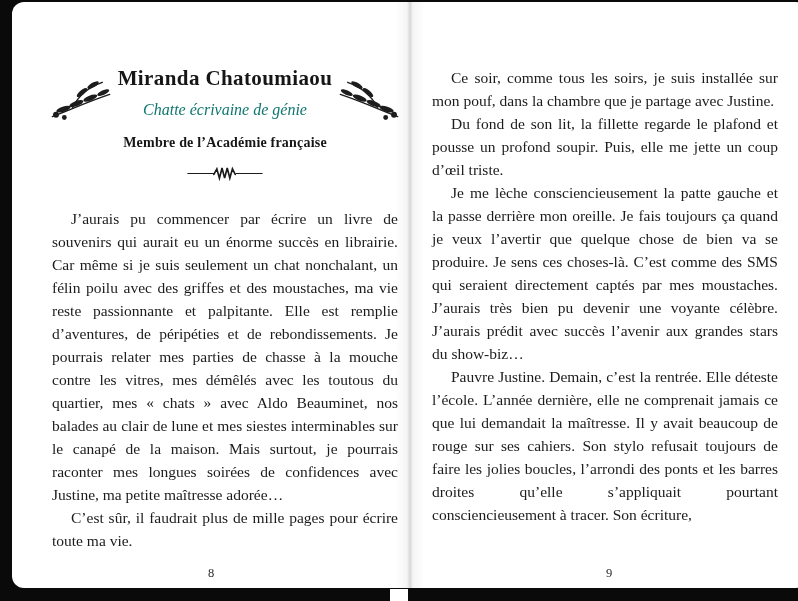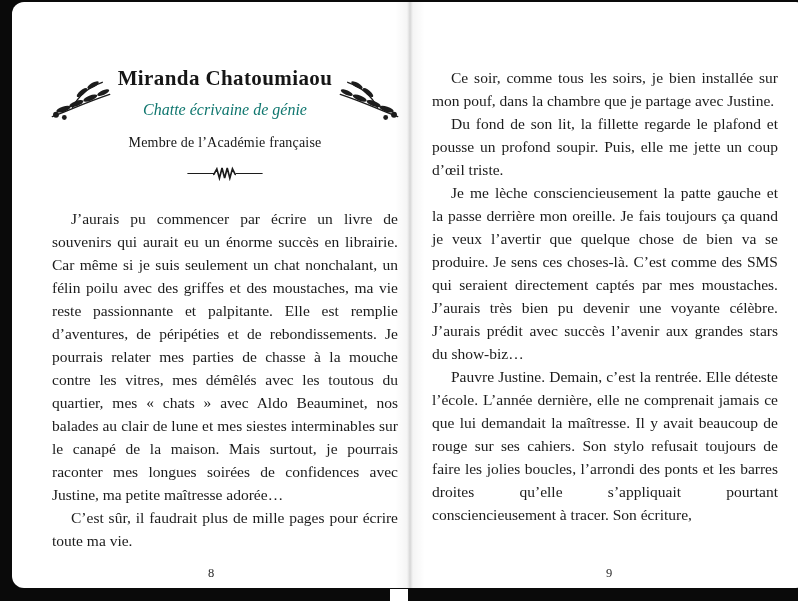--- a/index.html
+++ b/index.html
@@ -28,21 +28,21 @@
   .branch { position:absolute; top:8px; width:66px; height:50px; }
   .branch-left  { left:-4px; }
   .branch-right { right:-4px; transform:scaleX(-1); }
   .chapter-title {
     font-size:21px; font-weight:700; letter-spacing:0.4px; color:#161616;
   }
   .chapter-subtitle {
     margin-top:10px; font-style:italic; font-size:16px; color:#0f766e;
   }
   .chapter-affiliation {
-    margin-top:16px; font-weight:400; font-size:14px; letter-spacing:0.2px; color:#161616;
+    margin-top:16px; font-weight:700; font-size:14px; letter-spacing:0.2px; color:#161616;
   }
   .divider { margin-top:15px; }
   .divider svg { display:inline-block; }
 
   .body-text p {
     font-size:15.5px; line-height:23px; text-align:justify;
     text-indent:19px; color:#1b1b1b;
   }
   .page-number {
     position:absolute; left:0; right:0; bottom:7px;
@@ -112,21 +112,21 @@
       </div>
       <div class="body-text">
         <p>J’aurais pu commencer par écrire un livre de souvenirs qui aurait eu un énorme succès en librairie. Car même si je suis seulement un chat nonchalant, un félin poilu avec des griffes et des moustaches, ma vie reste passionnante et palpitante. Elle est remplie d’aventures, de péripéties et de rebondissements. Je pourrais relater mes parties de chasse à la mouche contre les vitres, mes démêlés avec les toutous du quartier, mes « chats » avec Aldo Beauminet, nos balades au clair de lune et mes siestes interminables sur le canapé de la maison. Mais surtout, je pourrais raconter mes longues soirées de confidences avec Justine, ma petite maîtresse adorée…</p>
         <p>C’est sûr, il faudrait plus de mille pages pour écrire toute ma vie.</p>
       </div>
       <div class="page-number">8</div>
     </div>
 
     <div class="page page-right">
       <div class="body-text">
-        <p>Ce soir, comme tous les soirs, je bien installée sur mon pouf, dans la chambre que je partage avec Justine.</p>
+        <p>Ce soir, comme tous les soirs, je suis installée sur mon pouf, dans la chambre que je partage avec Justine.</p>
         <p>Du fond de son lit, la fillette regarde le plafond et pousse un profond soupir. Puis, elle me jette un coup d’œil triste.</p>
         <p>Je me lèche consciencieusement la patte gauche et la passe derrière mon oreille. Je fais toujours ça quand je veux l’avertir que quelque chose de bien va se produire. Je sens ces choses-là. C’est comme des SMS qui seraient directement captés par mes moustaches. J’aurais très bien pu devenir une voyante célèbre. J’aurais prédit avec succès l’avenir aux grandes stars du show-biz…</p>
         <p>Pauvre Justine. Demain, c’est la rentrée. Elle déteste l’école. L’année dernière, elle ne comprenait jamais ce que lui demandait la maîtresse. Il y avait beaucoup de rouge sur ses cahiers. Son stylo refusait toujours de faire les jolies boucles, l’arrondi des ponts et les barres droites qu’elle s’appliquait pourtant consciencieusement à tracer. Son écriture,</p>
       </div>
       <div class="page-number">9</div>
     </div>
 
     <div class="gutter-shade"></div>
   </div>
 

